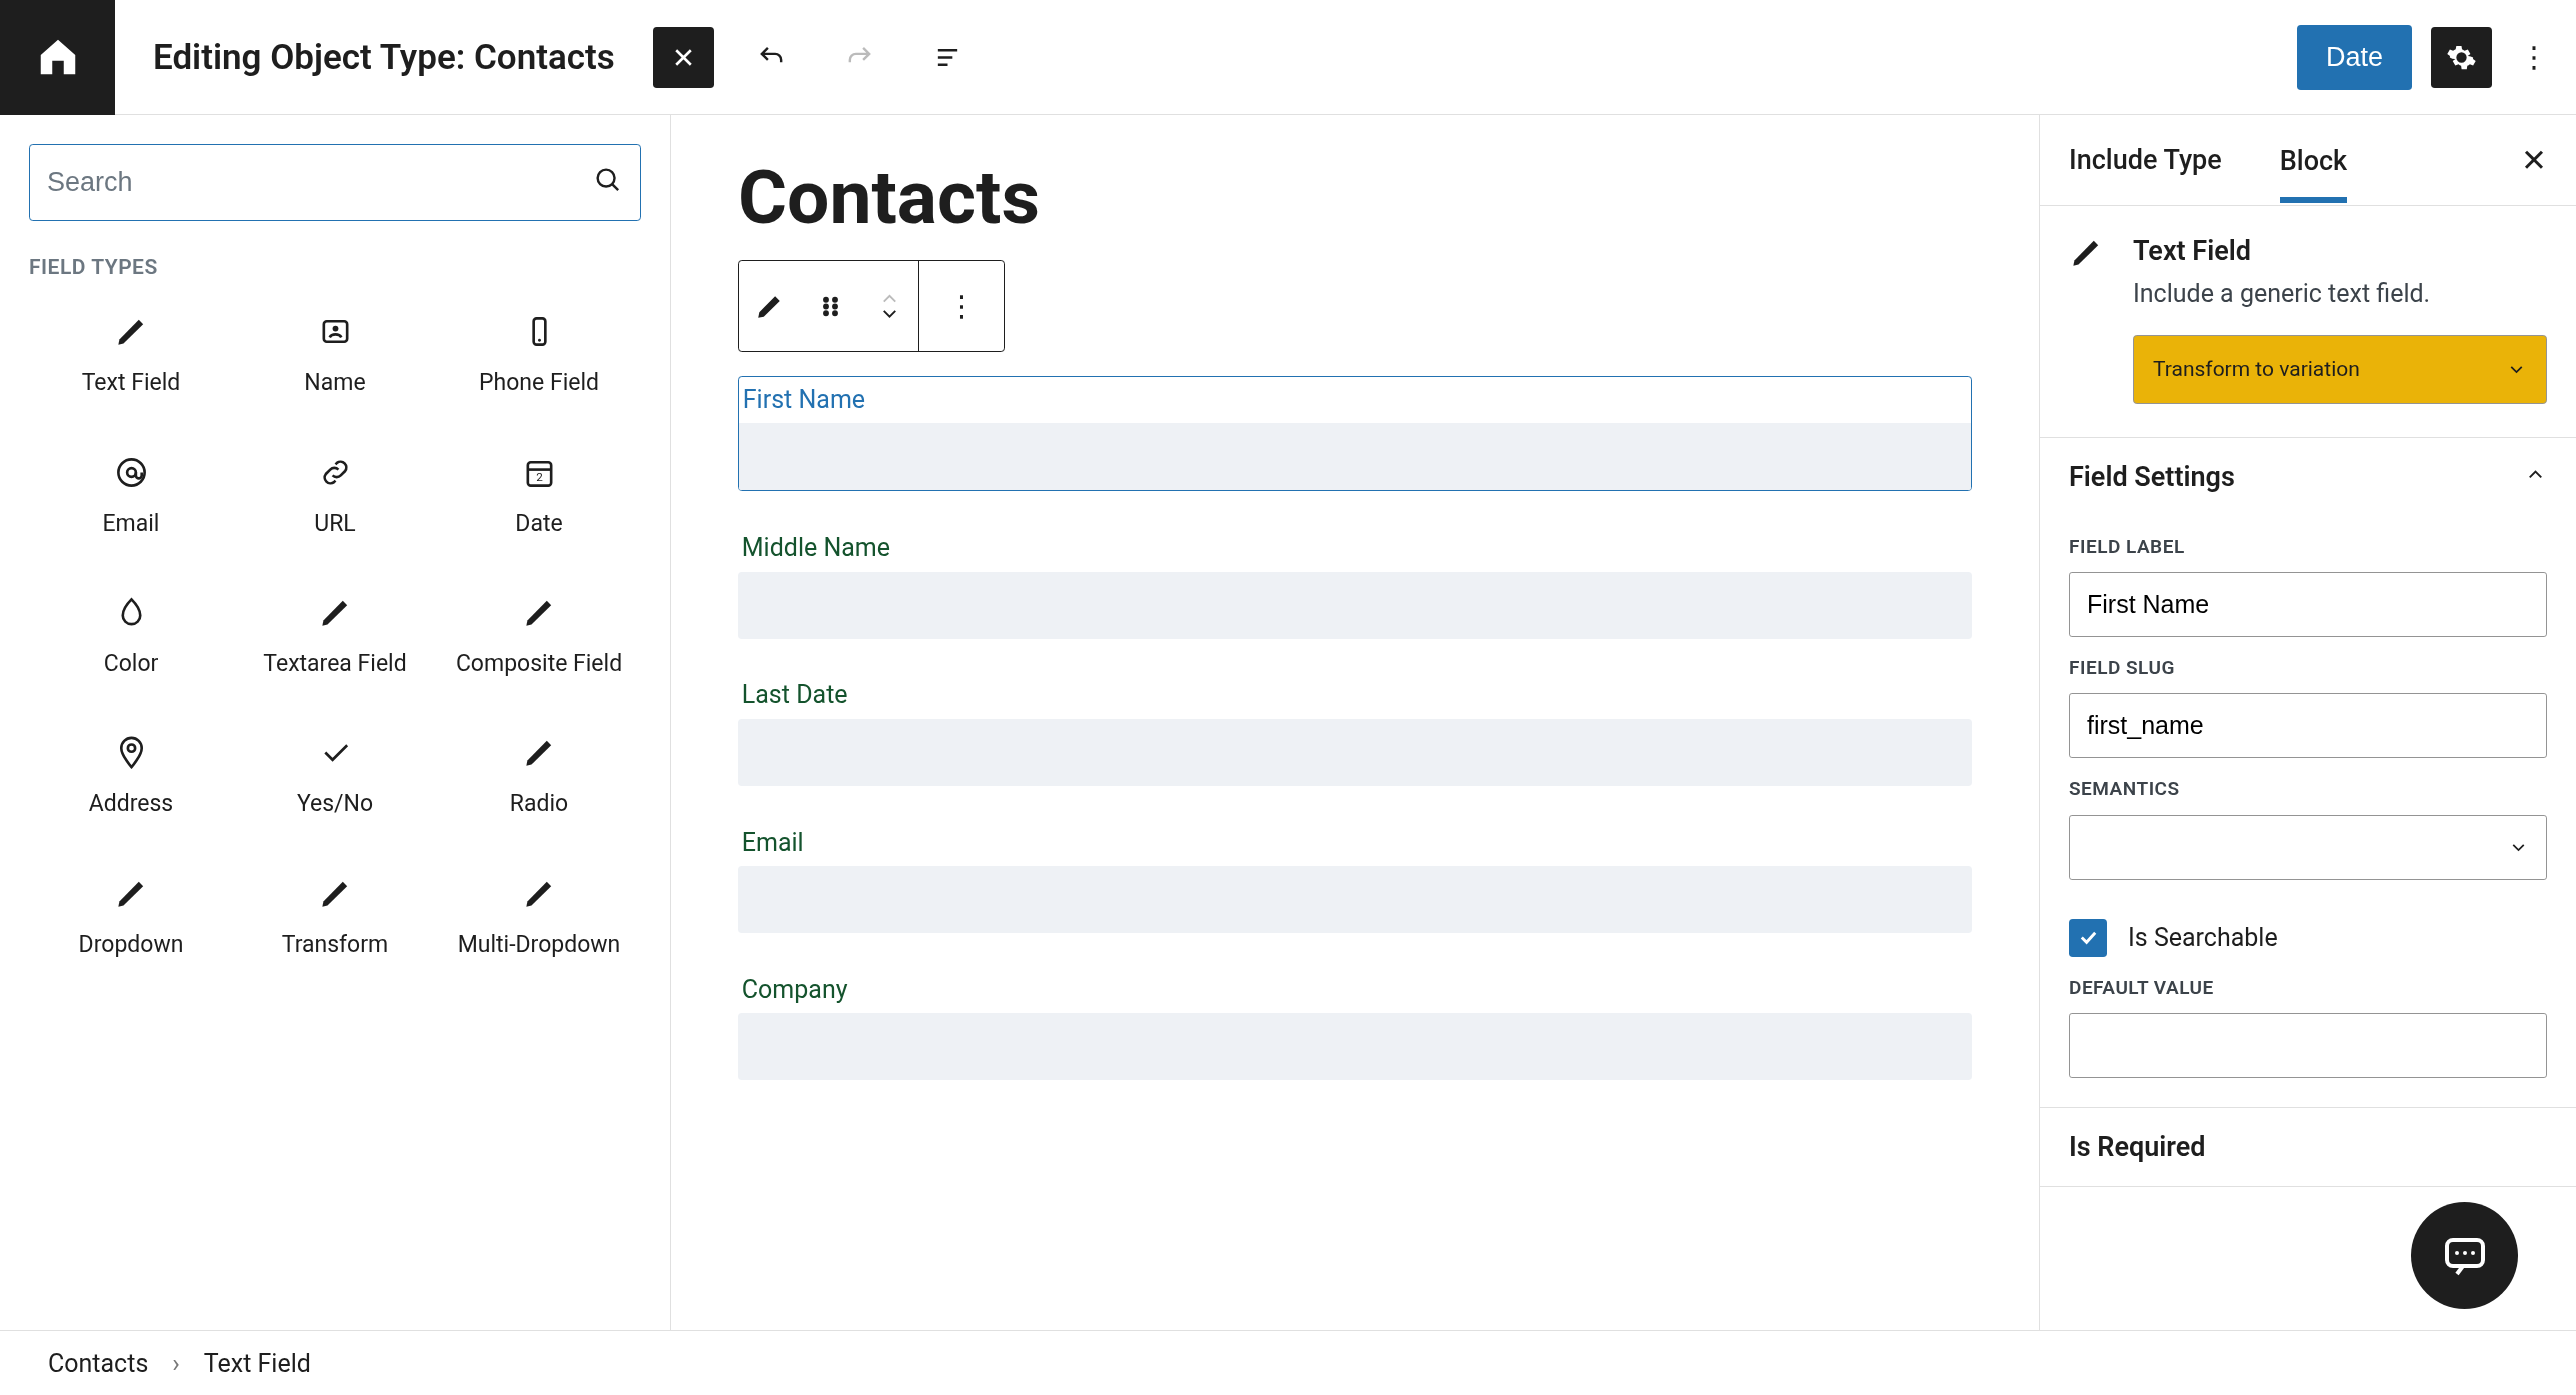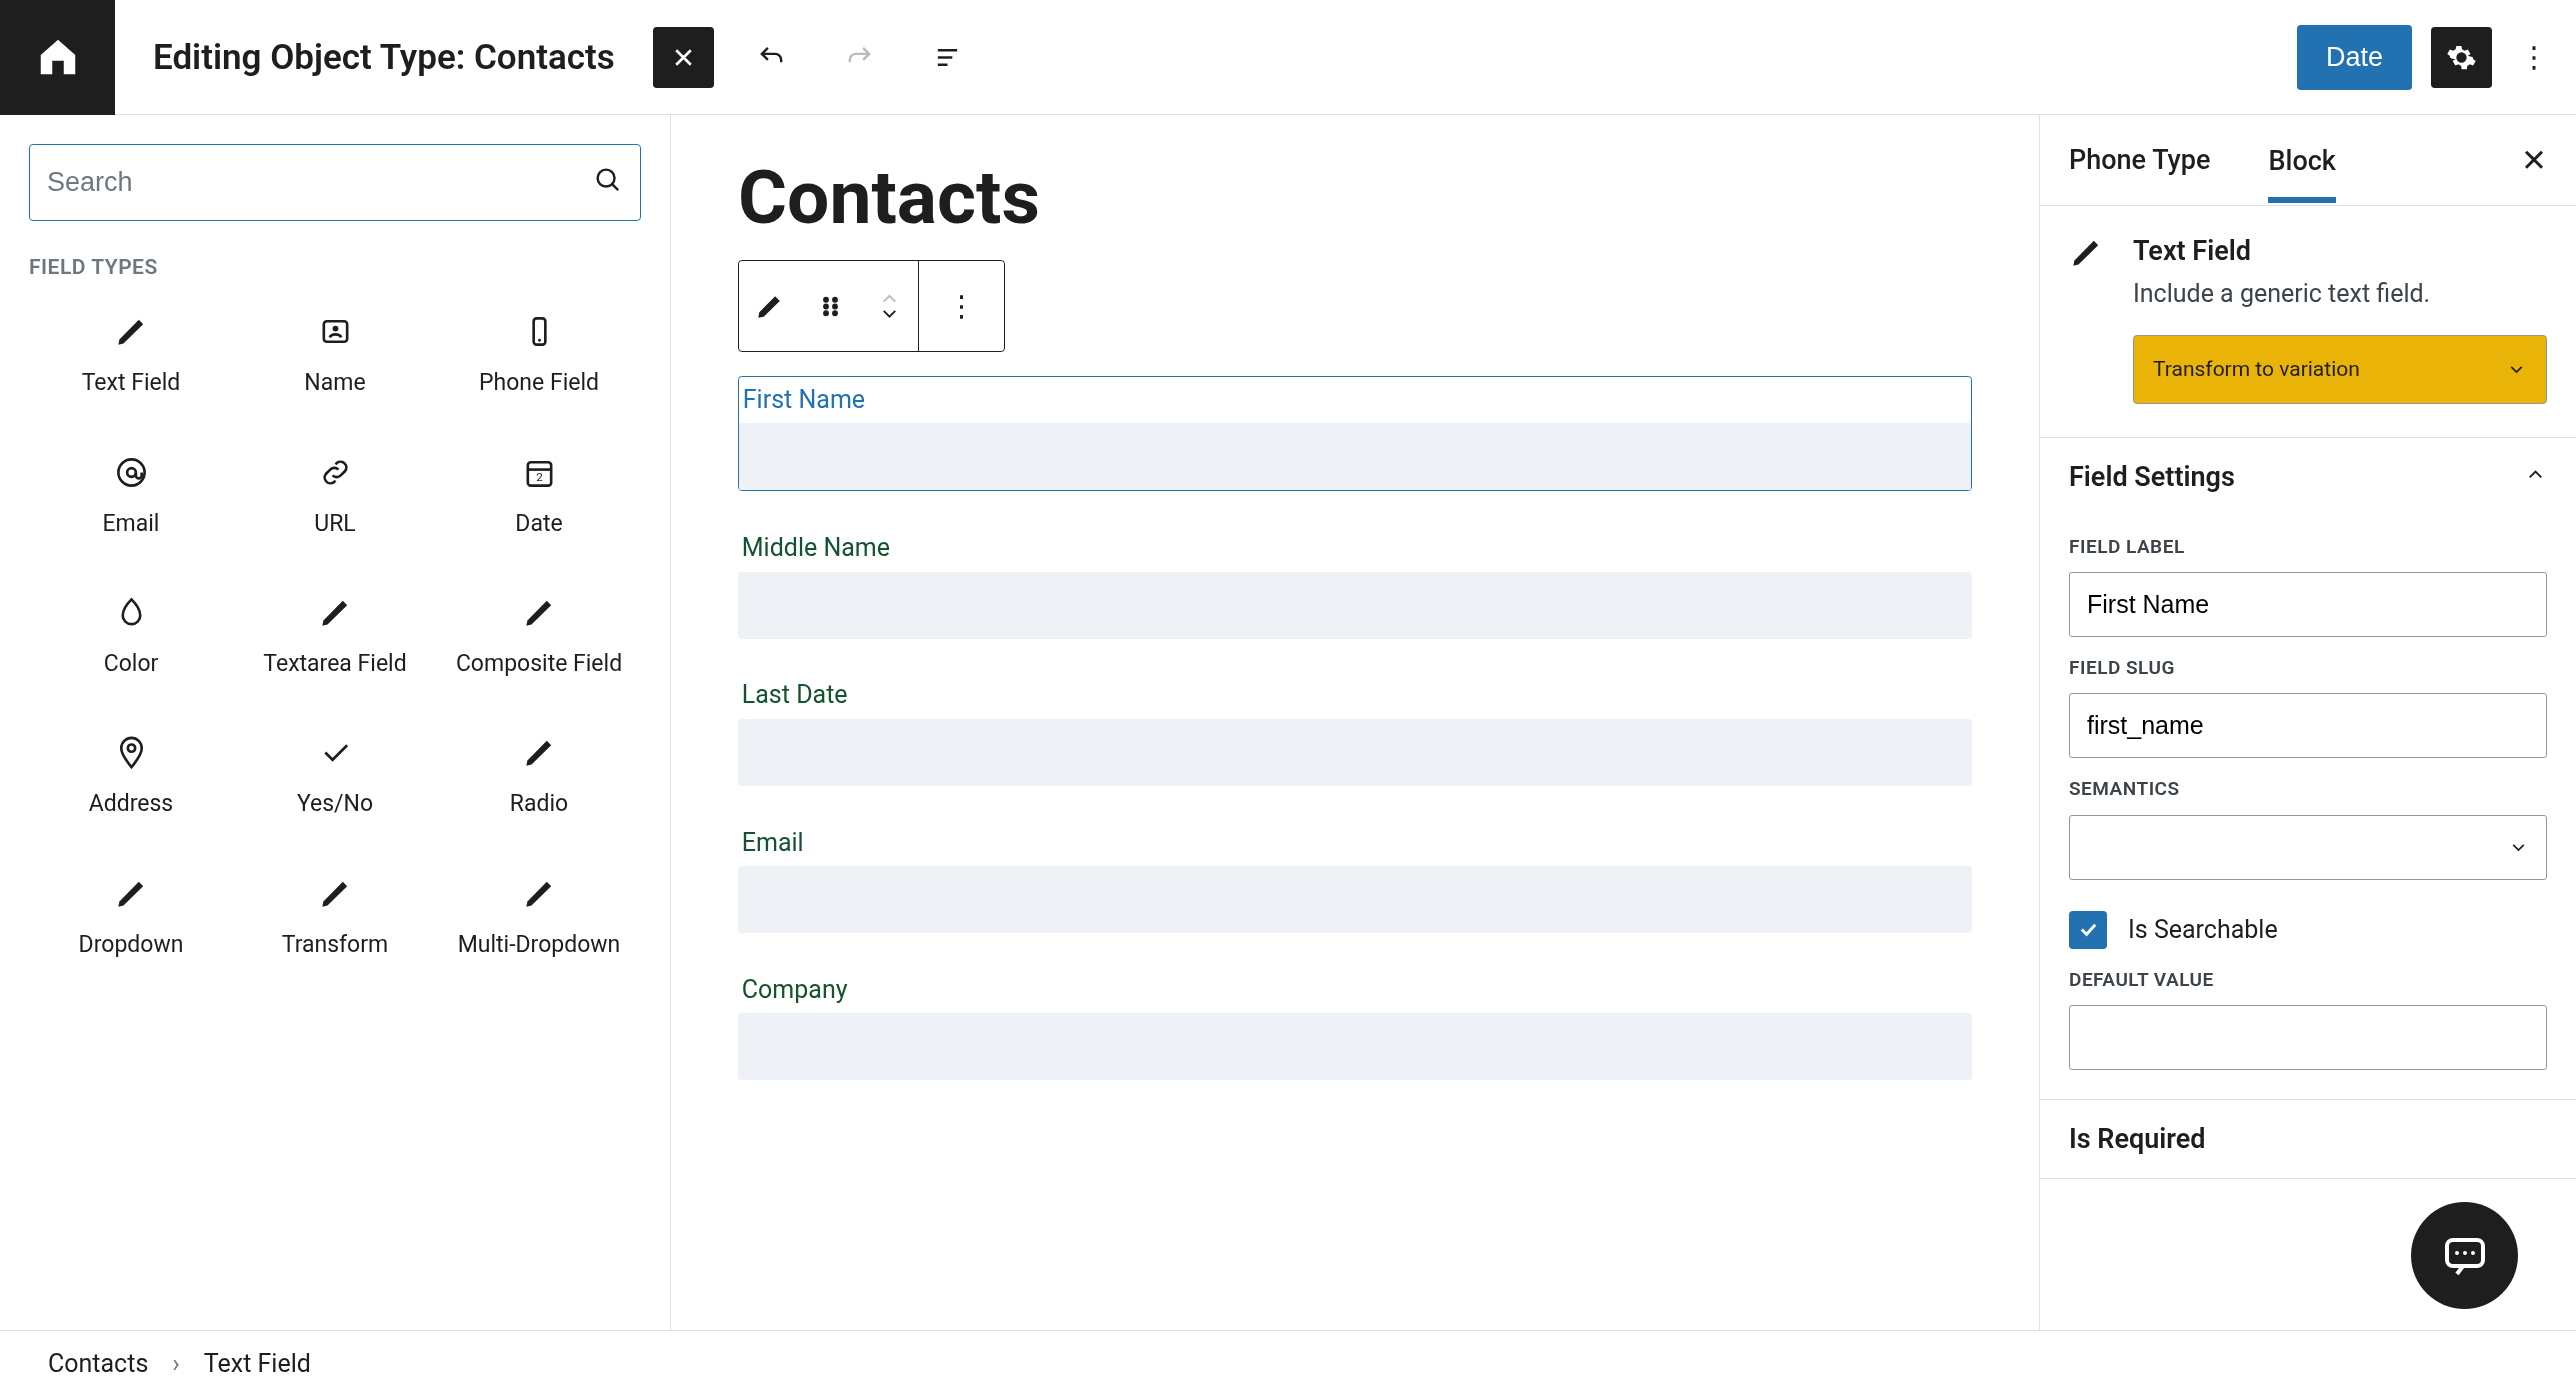--- a/index.html
+++ b/index.html
@@ -67,21 +67,21 @@
   .variation-select { margin-top: 27px; width: 100%; height: 69px; border: 1.4px solid #949494; border-radius: 3.8px; padding: 0 19px; font-size: 21px; display: flex; align-items: center; justify-content: space-between; background: #eab308; }
 
   .settings-section { border-bottom: 1px solid #e0e0e0; }
   .sec-header { display: flex; align-items: center; justify-content: space-between; padding: 23px 29px; }
   .sec-header h3 { font-size: 27px; font-weight: 600; }
   .chev svg { width: 23px; height: 23px; stroke: #1e1e1e; fill: none; stroke-width: 2; }
   .sec-body { padding: 0 29px 29px; }
   .form-label { font-size: 19px; color: #3c434a; font-weight: 600; text-transform: uppercase; letter-spacing: 0.5px; margin-bottom: 14.4px; margin-top: 19px; }
   .form-input { width: 100%; height: 65px; border: 1.4px solid #949494; border-radius: 2.9px; padding: 0 17px; font-size: 25px; }
   .form-select { width: 100%; height: 65px; border: 1.4px solid #949494; border-radius: 2.9px; padding: 0 17px; font-size: 25px; display:flex;align-items:center;justify-content:flex-end; background:#fff;}
-  .check-row { display: flex; align-items: center; gap: 21px; margin-top: 31px; }
+  .check-row { display: flex; align-items: center; gap: 21px; margin-top: 39px; }
   .fake-check { width: 38px; height: 38px; background: #2271b1; border-radius: 3.8px; display: flex; align-items: center; justify-content: center; }
   .fake-check svg { width: 23px; height: 23px; stroke: #fff; fill: none; stroke-width: 3; }
   .check-label { font-size: 25px; }
 
   
   .bottom-bar { height: 65px; border-top: 1px solid #e0e0e0; display: flex; align-items: center; padding: 0 48px; font-size: 25px; gap: 24px; }
   .crumb-sep { color: #777; }
 
   
   .fab { position: fixed; right: 58px; bottom: 86px; width: 107px; height: 107px; background: #1e1e1e; border-radius: 50%; display: flex; align-items: center; justify-content: center; }
@@ -297,21 +297,21 @@
         </div>
         <div class="field-block">
           <div class="field-label">Company</div>
           <div class="field-input-fake"></div>
         </div>
       </div>
   </div>
 
   <div class="right-panel">
     <div class="tabs">
-      <div class="tab">Phone Type</div>
+      <div class="tab">Include Type</div>
       <div class="tab active">Block</div>
       <button class="tab-close">✕</button>
     </div>
 
     <div class="block-summary">
       <div class="bs-icon">
         <svg viewBox="0 0 24 24">
             <path d="M3 21l3.5-.7L20 7l-3-3L3.7 17.5 3 21z"></path>
           </svg>
       </div>

